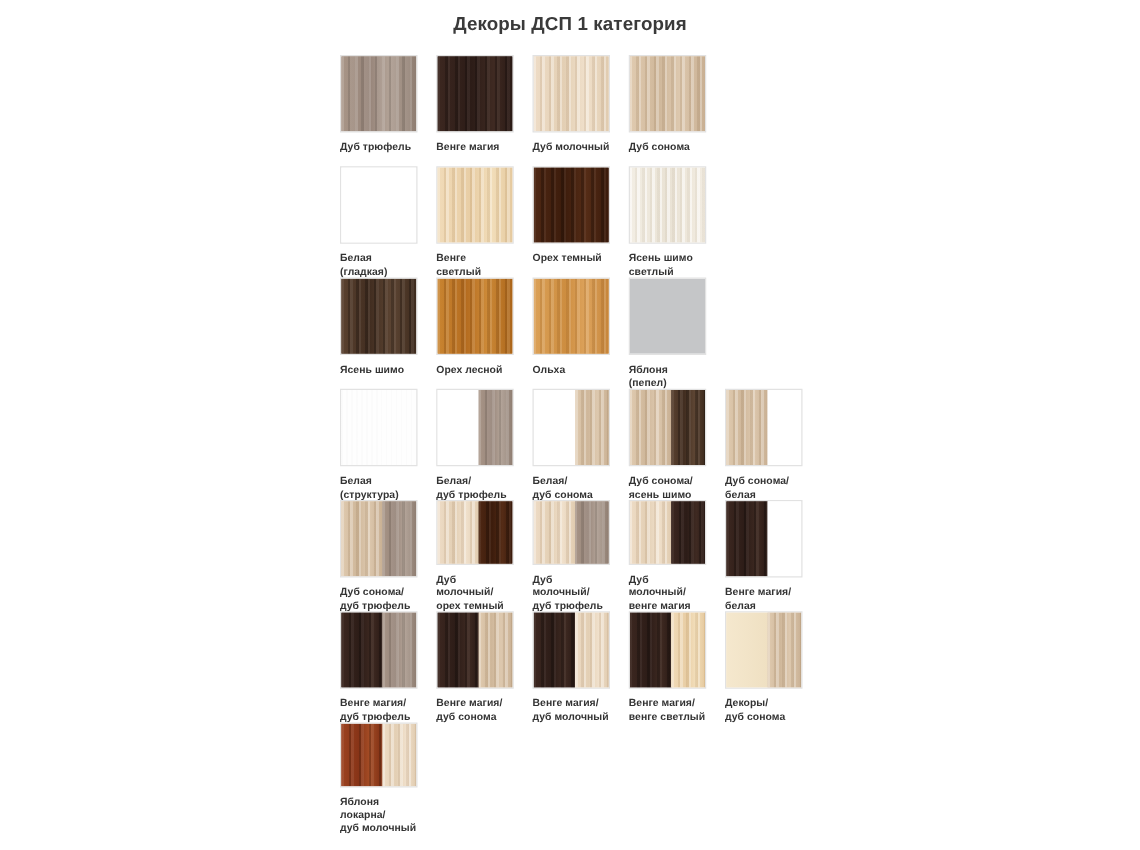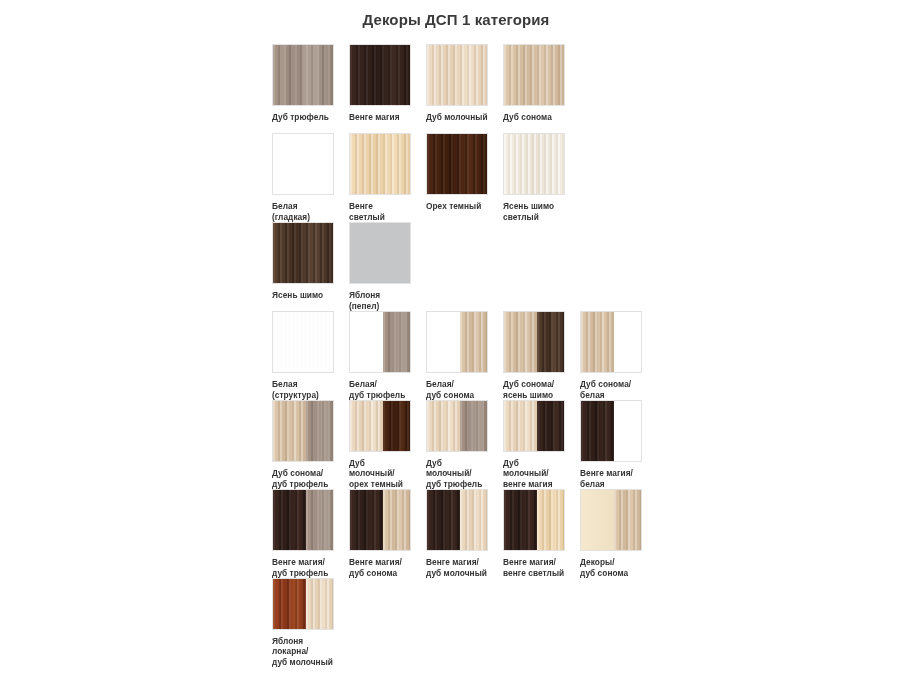--- a/index.html
+++ b/index.html
@@ -264,20 +264,32 @@
       </div>
       <div class="row">
         <div class="cell">
           <div class="swatch">
             <div class="part g-yasen-shimo" style="width: 100%;"></div>
           </div>
           <div class="label">Ясень шимо</div>
         </div>
         <div class="cell">
           <div class="swatch">
+            <div class="part g-oreh-lesnoy" style="width: 100%;"></div>
+          </div>
+          <div class="label">Орех лесной</div>
+        </div>
+        <div class="cell">
+          <div class="swatch">
+            <div class="part g-olha" style="width: 100%;"></div>
+          </div>
+          <div class="label">Ольха</div>
+        </div>
+        <div class="cell">
+          <div class="swatch">
             <div class="part g-seraya-pepel" style="width: 100%;"></div>
           </div>
           <div class="label">Яблоня (пепел)</div>
         </div>
       </div>
       <div class="row">
         <div class="cell">
           <div class="swatch">
             <div class="part g-belaya-struktura" style="width: 100%;"></div>
           </div>

